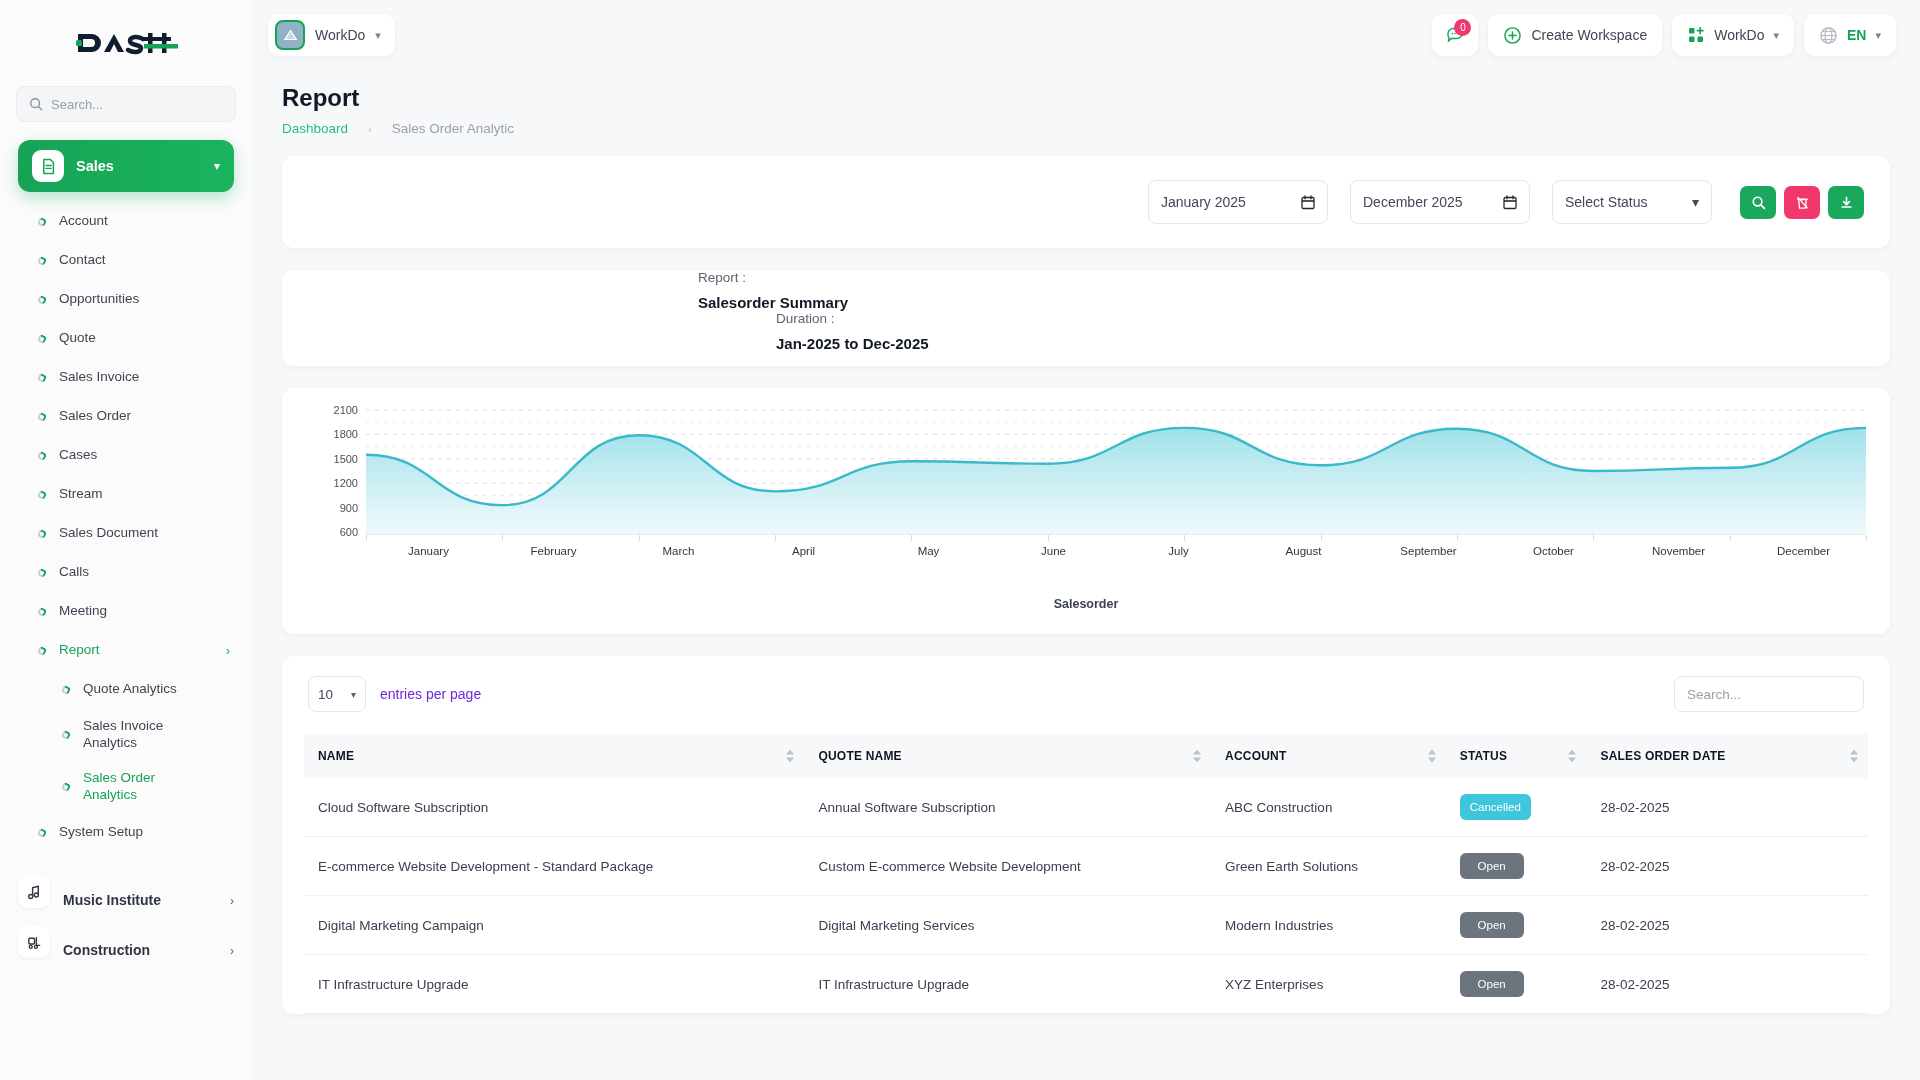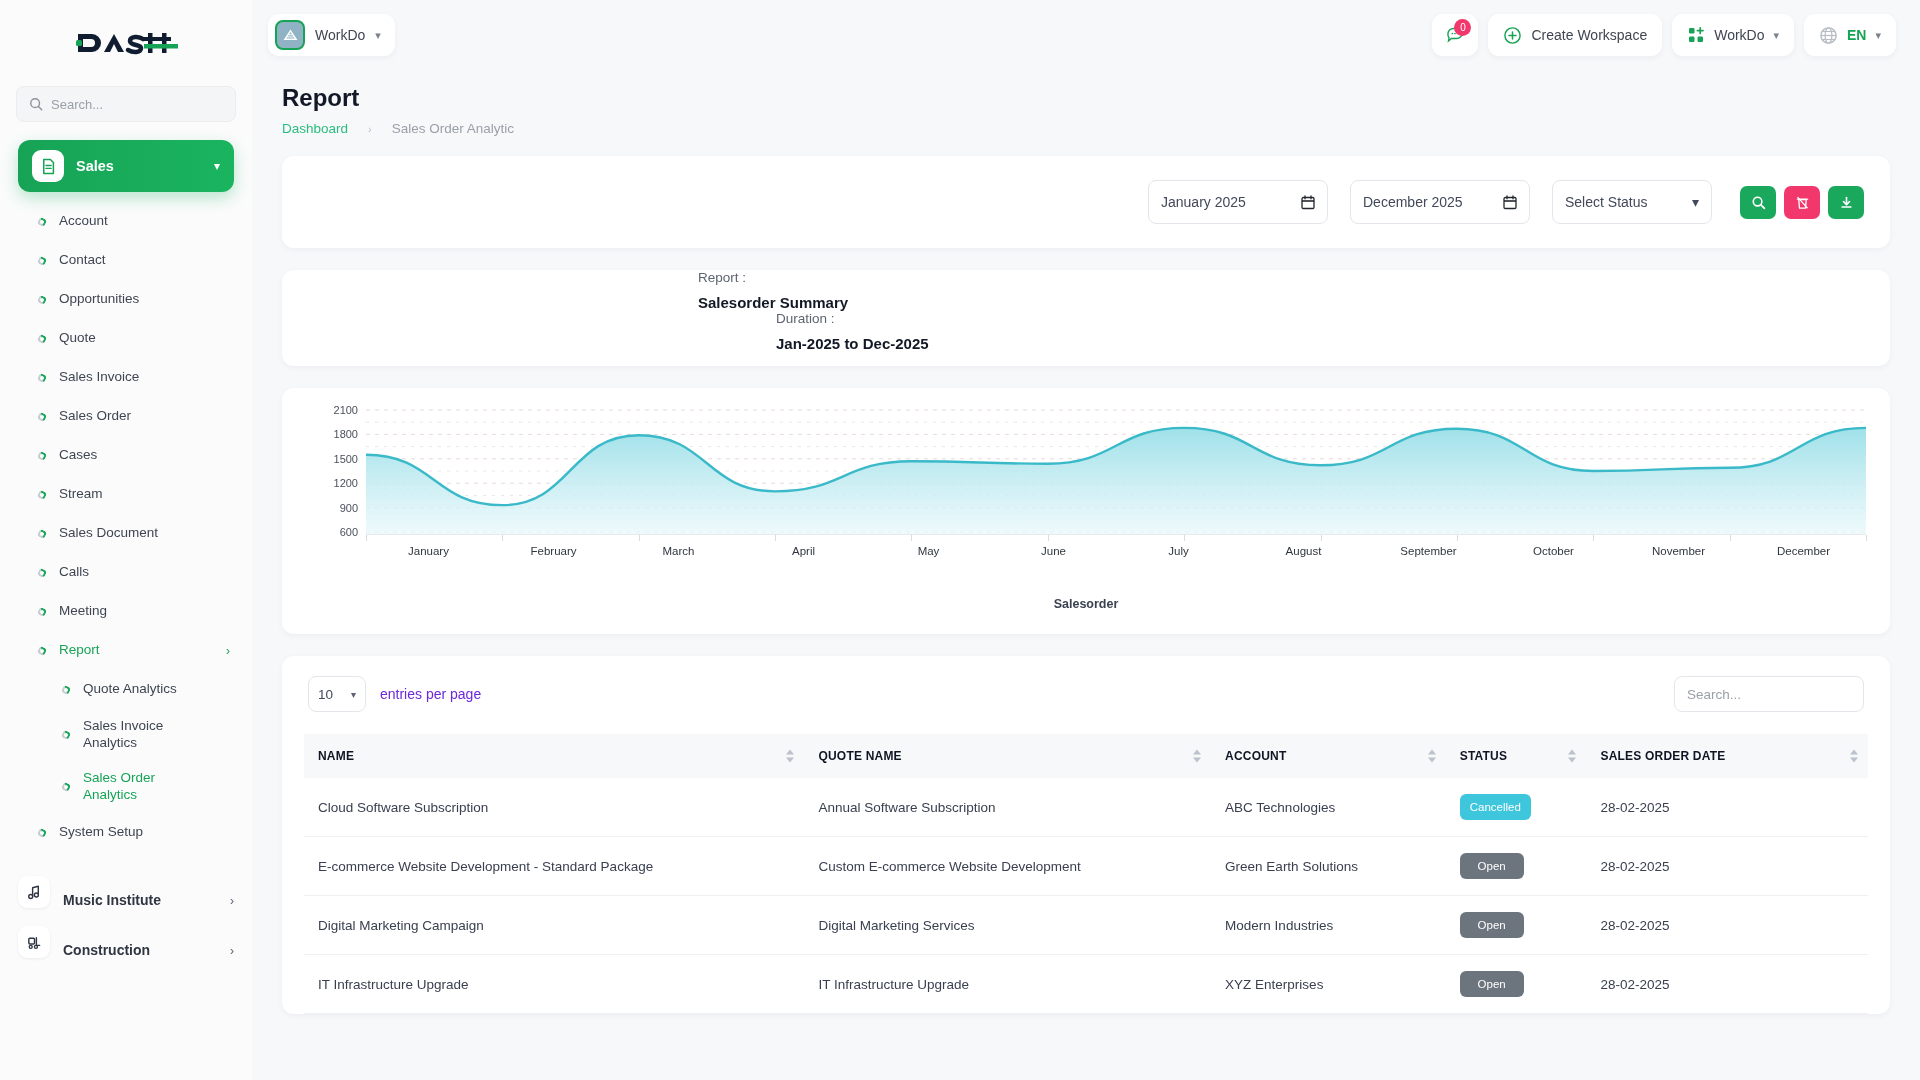--- a/index.html
+++ b/index.html
@@ -590,21 +590,21 @@
               <th style="width: 18%;"><span>SALES ORDER DATE</span><span class="sortbox">
                   <span class="cart-up"></span>
                   <span class="cart-dn"></span>
                 </span></th>
             </tr>
         </thead>
         <tbody id="tbody">
             <tr>
               <td>Cloud Software Subscription</td>
               <td>Annual Software Subscription</td>
-              <td>ABC Technologies</td>
+              <td>ABC Construction</td>
               <td><span class="status-badge" style="background: rgb(62, 198, 221);">Cancelled</span></td>
               <td>28-02-2025</td>
             </tr>
             <tr>
               <td>E-commerce Website Development - Standard Package</td>
               <td>Custom E-commerce Website Development</td>
               <td>Green Earth Solutions</td>
               <td><span class="status-badge" style="background: rgb(108, 117, 125);">Open</span></td>
               <td>28-02-2025</td>
             </tr>

